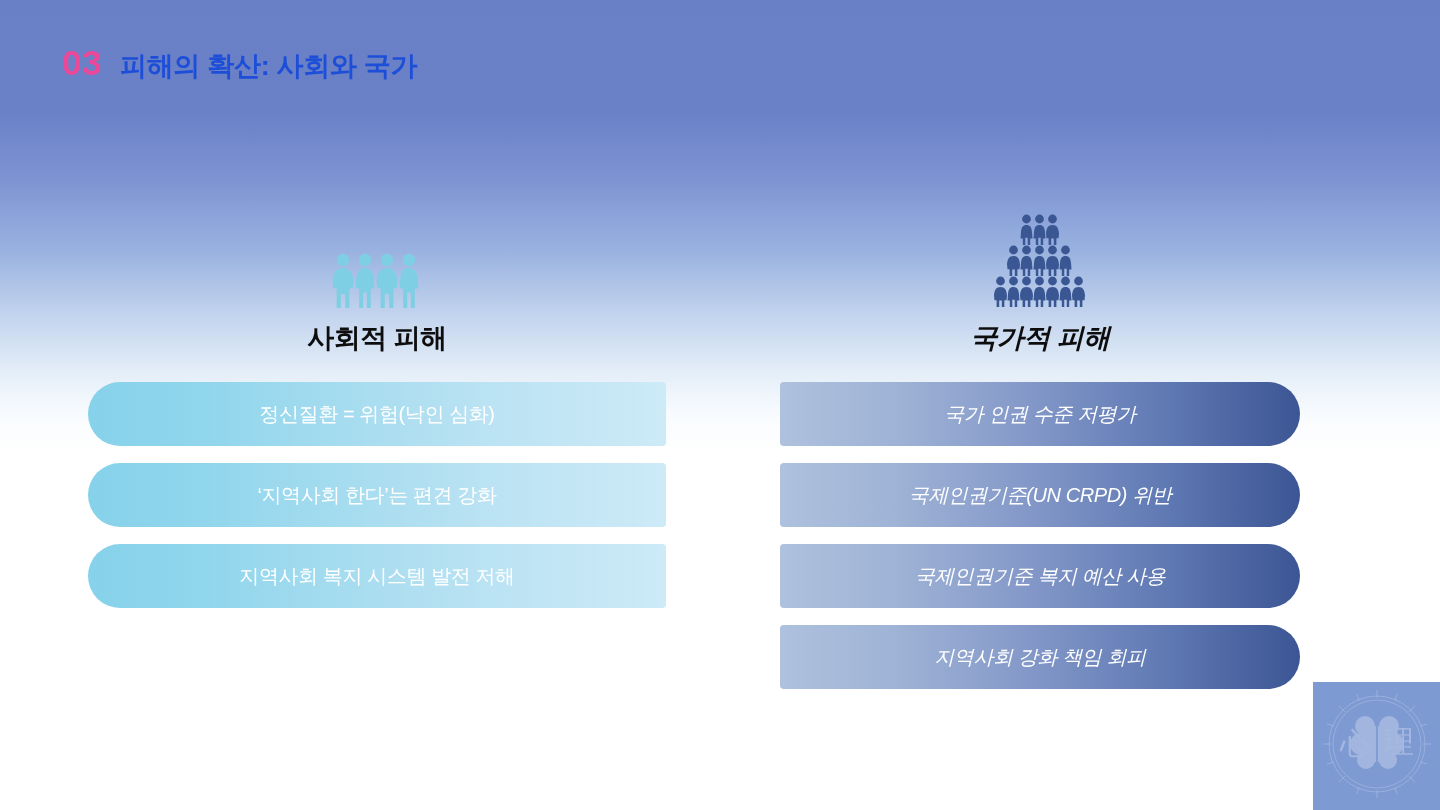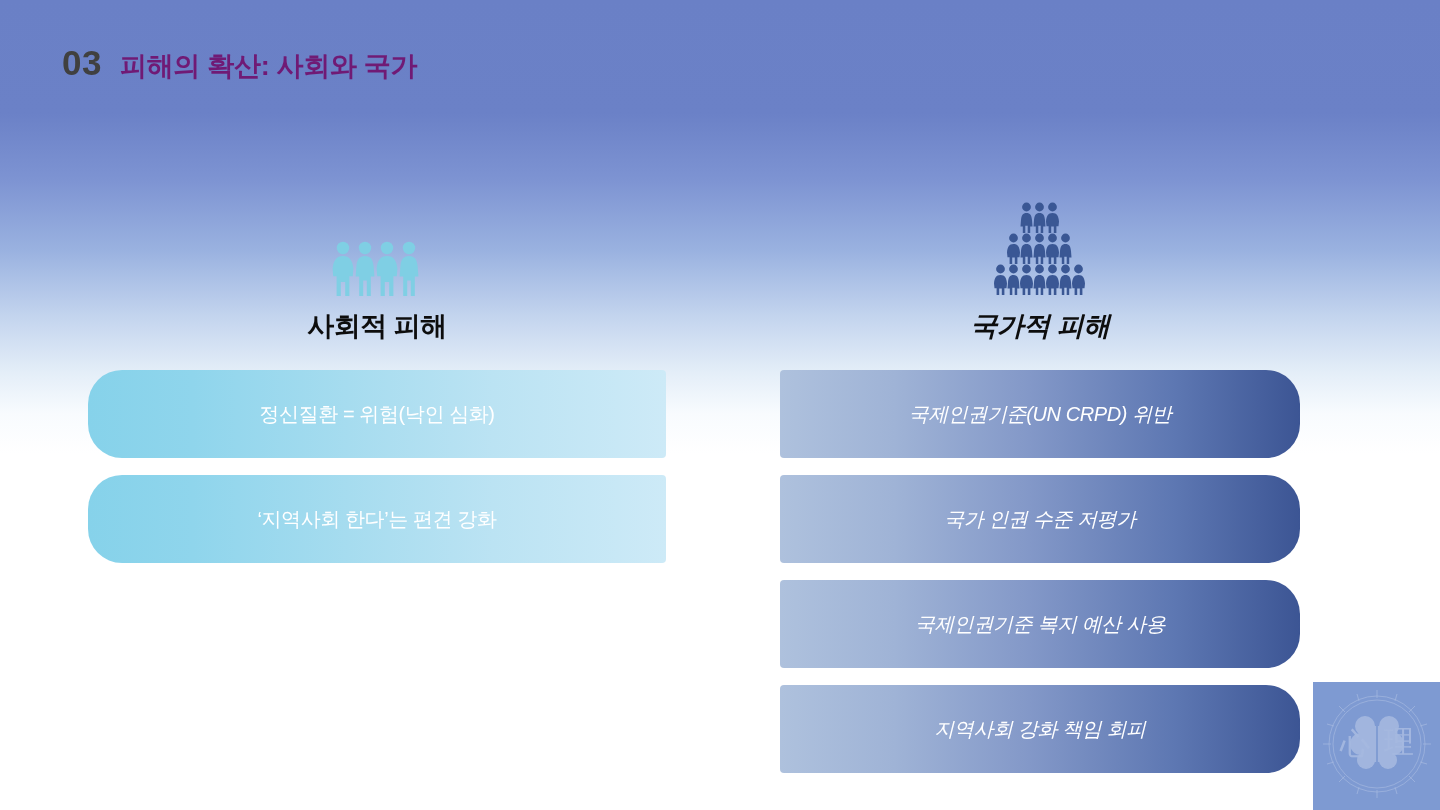--- a/index.html
+++ b/index.html
@@ -47,36 +47,36 @@
     left: 62px;
     top: 45px;
     display: flex;
     align-items: baseline;
     gap: 18px;
     white-space: nowrap;
   }
   .title-number {
     font-size: 35px;
     font-weight: bold;
-    color: #404040;
+    color: #ec4899;
     letter-spacing: 0.5px;
     line-height: 1;
   }
   .title-text {
     font-size: 27px;
     font-weight: bold;
-    color: #701a75;
+    color: #1d4ed8;
     letter-spacing: -0.3px;
     line-height: 1;
   }
 
   
   .column {
     position: absolute;
-    top: 184px;
+    top: 196px;
   }
   .column-left  { left: 88px;  width: 578px; }
   .column-right { left: 780px; width: 520px; font-style: italic; }
 
   .col-icon {
     height: 112px;
     display: flex;
     align-items: flex-end;
     justify-content: center;
   }
@@ -89,21 +89,21 @@
     letter-spacing: -0.5px;
     line-height: 1.1;
   }
 
   
   .pill-list {
     margin-top: 28px;
   }
   .pill {
     position: relative;
-    height: 88px;
+    height: 64px;
     margin-bottom: 17px;
     display: flex;
     align-items: center;
     justify-content: center;
     box-sizing: border-box;
   }
   .pill-label {
     font-size: 20px;
     color: #ffffff;
     letter-spacing: -0.4px;
@@ -177,20 +177,23 @@
     </div>
 
     <div class="col-heading">사회적 피해</div>
 
     <div class="pill-list">
       <div class="pill pill-left">
         <span class="pill-label">정신질환 = 위험(낙인 심화)</span>
       </div>
       <div class="pill pill-left">
         <span class="pill-label">‘지역사회 한다’는 편견 강화</span>
+      </div>
+      <div class="pill pill-left">
+        <span class="pill-label">지역사회 복지 시스템 발전 저해</span>
       </div>
     </div>
   </div>
 
   <div class="column column-right">
 
     <div class="col-icon">
       <svg width="98" height="94" viewBox="0 0 98 94">
         <defs>
           <g id="pf">
@@ -222,24 +225,24 @@
           <use href="#pm" x="68" y="62"></use>
           <use href="#pf" x="81" y="62"></use>
         </g>
       </svg>
     </div>
 
     <div class="col-heading">국가적 피해</div>
 
     <div class="pill-list">
       <div class="pill pill-right">
+        <span class="pill-label">국가 인권 수준 저평가</span>
+      </div>
+      <div class="pill pill-right">
         <span class="pill-label">국제인권기준(UN CRPD) 위반</span>
-      </div>
-      <div class="pill pill-right">
-        <span class="pill-label">국가 인권 수준 저평가</span>
       </div>
       <div class="pill pill-right">
         <span class="pill-label">국제인권기준 복지 예산 사용</span>
       </div>
       <div class="pill pill-right">
         <span class="pill-label">지역사회 강화 책임 회피</span>
       </div>
     </div>
   </div>
 

